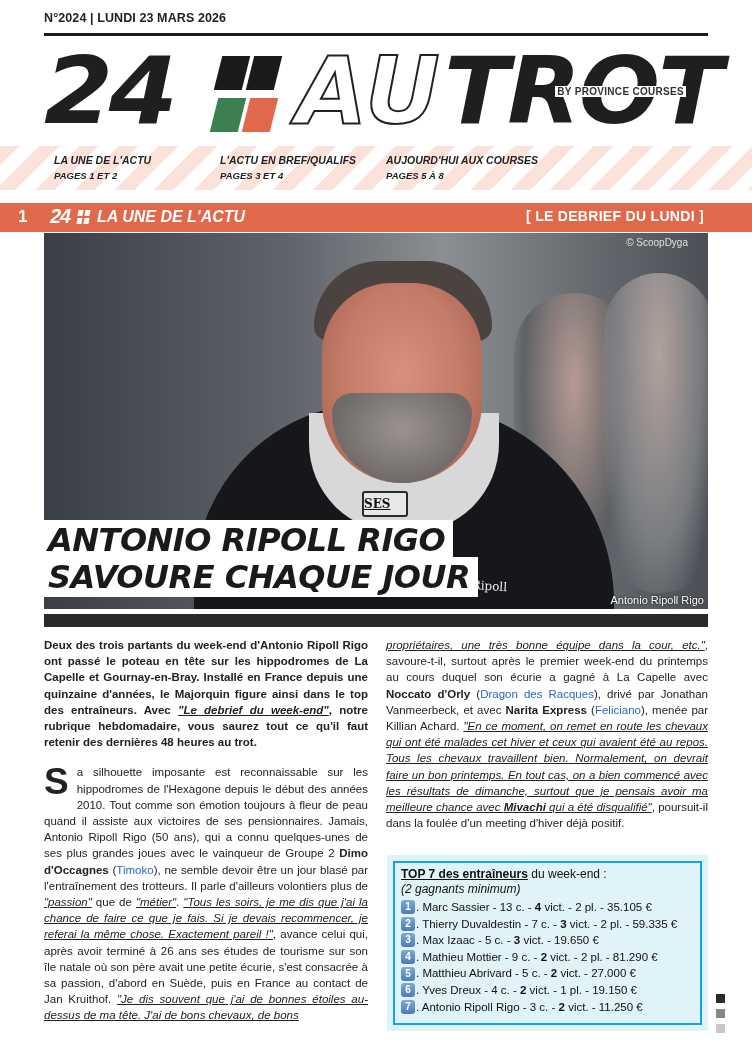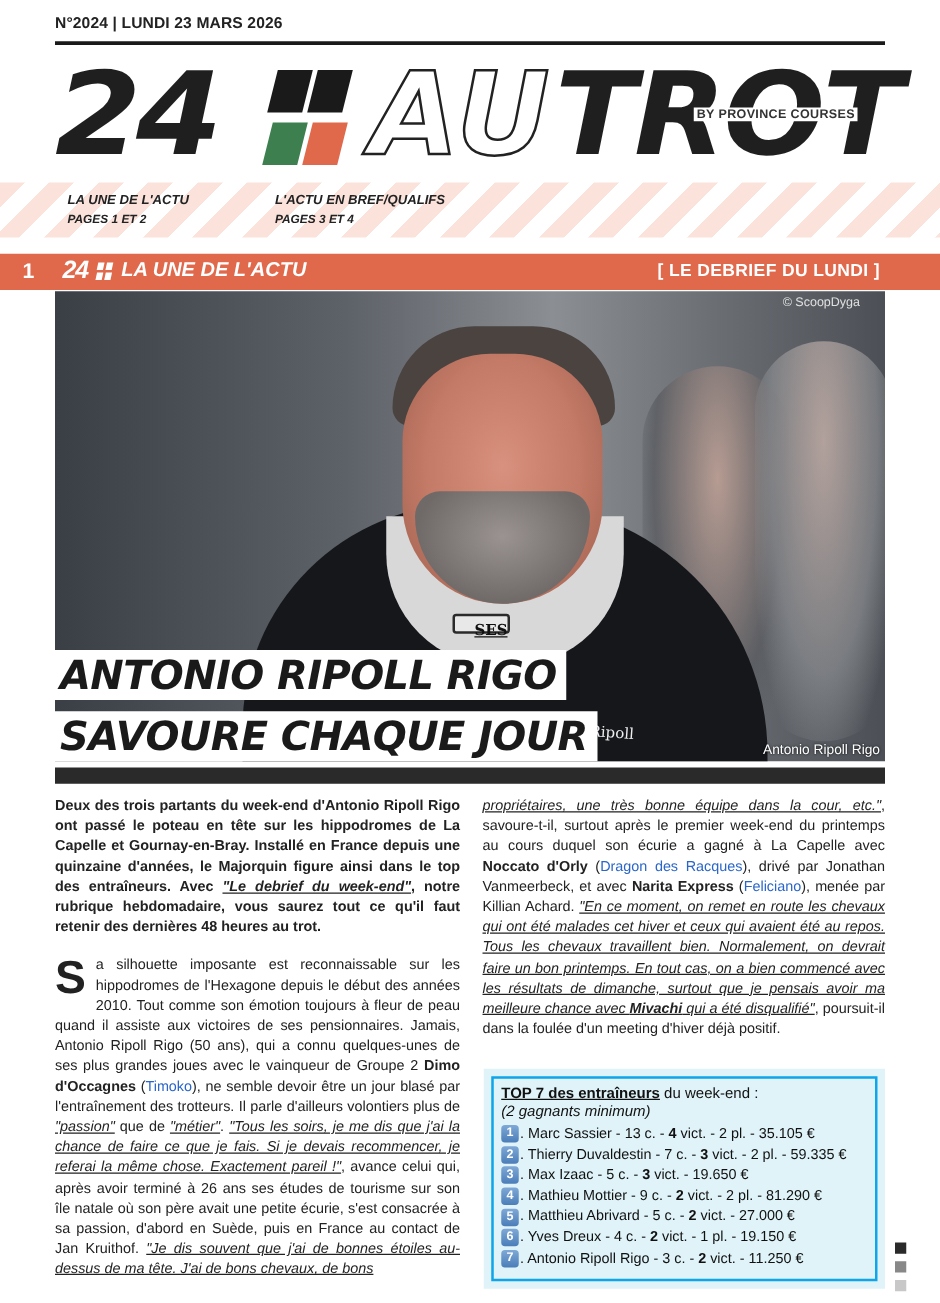--- a/index.html
+++ b/index.html
@@ -37,29 +37,29 @@
   
   .photo { position: absolute; left: 44px; top: 233px; width: 664px; height: 376px; overflow: hidden;
     background: linear-gradient(90deg, #3a3f46 0%, #5d6168 35%, #8b8e92 60%, #6a6e73 80%, #4c5056 100%); }
   .photo .bg-blur1 { position: absolute; left: 470px; top: 60px; width: 120px; height: 300px; border-radius: 60px; background: radial-gradient(ellipse at 50% 30%, #c9a79a 0%, #5a5c61 60%, transparent 80%); opacity: .8; }
   .photo .bg-blur2 { position: absolute; left: 560px; top: 40px; width: 110px; height: 320px; border-radius: 60px; background: radial-gradient(ellipse at 50% 25%, #d9bfb5 0%, #8a8c90 55%, transparent 80%); opacity: .7; }
   .photo .body { position: absolute; left: 150px; top: 170px; width: 420px; height: 260px; border-radius: 180px 200px 0 0; background: #15171b; }
   .photo .collar { position: absolute; left: 265px; top: 180px; width: 190px; height: 120px; border-radius: 0 0 90px 90px; background: #d8d8d8; }
   .photo .face { position: absolute; left: 278px; top: 50px; width: 160px; height: 200px; border-radius: 70px 70px 80px 80px; background: radial-gradient(ellipse at 50% 45%, #d8917e 0%, #c37a66 55%, #9c5e4d 100%); }
   .photo .beard { position: absolute; left: 288px; top: 160px; width: 140px; height: 90px; border-radius: 20px 20px 70px 70px; background: radial-gradient(ellipse at 50% 40%, #9a9391 0%, #6f6a68 70%); }
   .photo .hair { position: absolute; left: 270px; top: 28px; width: 178px; height: 80px; border-radius: 90px 90px 20px 20px; background: #4a4340; }
-  .photo .badge { position: absolute; left: 318px; top: 258px; width: 46px; height: 16px; border-radius: 3px; background: #e8e8e8; border: 2px solid #2a2a2a; font-size: 12px; font-weight: bold; color: #111; text-align: right; line-height: 22px; font-family: "DejaVu Serif", serif; text-decoration: underline; }
+  .photo .badge { position: absolute; left: 318px; top: 258px; width: 46px; height: 26px; border-radius: 3px; background: #e8e8e8; border: 2px solid #2a2a2a; font-size: 12px; font-weight: bold; color: #111; text-align: left; line-height: 22px; font-family: "DejaVu Serif", serif; text-decoration: underline; }
   .photo .jacket-name { position: absolute; left: 398px; top: 345px; font-family: "DejaVu Serif", serif; font-size: 12px; color: #eee; transform: rotate(4deg); }
   .photo .credit { position: absolute; right: 20px; top: 4px; font-size: 10px; color: #e0e0e0; }
   .photo .caption { position: absolute; right: 4px; bottom: 3px; font-size: 11px; color: #fff; text-shadow: 0 0 2px #000; }
 
   .headline-box { position: absolute; left: 44px; background: #fff; padding: 0 8px 0 4px; }
   .headline-box span { font-family: "DejaVu Sans", sans-serif; font-weight: bold; font-style: italic; font-size: 32px; line-height: 40px; color: #1a1a1a; letter-spacing: -0.5px; }
   .hl1 { top: 520px; }
-  .hl2 { top: 569px; }
+  .hl2 { top: 557px; }
   .bottom-rule { position: absolute; left: 44px; top: 614px; width: 664px; height: 13px; background: #2a2a2a; }
 
   
   .col { position: absolute; font-size: 11.5px; line-height: 16.2px; color: #222; text-align: justify; }
   .col-left { left: 44px; top: 637px; width: 324px; }
   .col-right { left: 386px; top: 637px; width: 322px; }
   .lead { font-weight: bold; }
   .body-text { margin-top: 14px; }
   .dropcap { float: left; font-size: 37px; line-height: 32px; font-weight: bold; margin: 2px 8px 0 0; color: #222; }
   .blue { color: #2a66c8; }
@@ -97,20 +97,24 @@
 </div>
 
 <div class="nav">
   <div class="nav-item" style="left:54px;">
     <div class="nav-title">LA UNE DE L'ACTU</div>
     <div class="nav-pages">PAGES 1 ET 2</div>
   </div>
   <div class="nav-item" style="left:220px;">
     <div class="nav-title">L'ACTU EN BREF/QUALIFS</div>
     <div class="nav-pages">PAGES 3 ET 4</div>
+  </div>
+  <div class="nav-item" style="left:386px;">
+    <div class="nav-title">AUJOURD'HUI AUX COURSES</div>
+    <div class="nav-pages">PAGES 5 À 8</div>
   </div>
 </div>
 
 <div class="section-bar">
   <span class="sec-num">1</span>
   <span class="sec-logo">24</span>
   <span class="sec-logo-colon">
     <i style="left:2px;top:0;"></i>
       <i style="left:9px;top:0;"></i>
       <i style="left:1px;top:8px;"></i>

